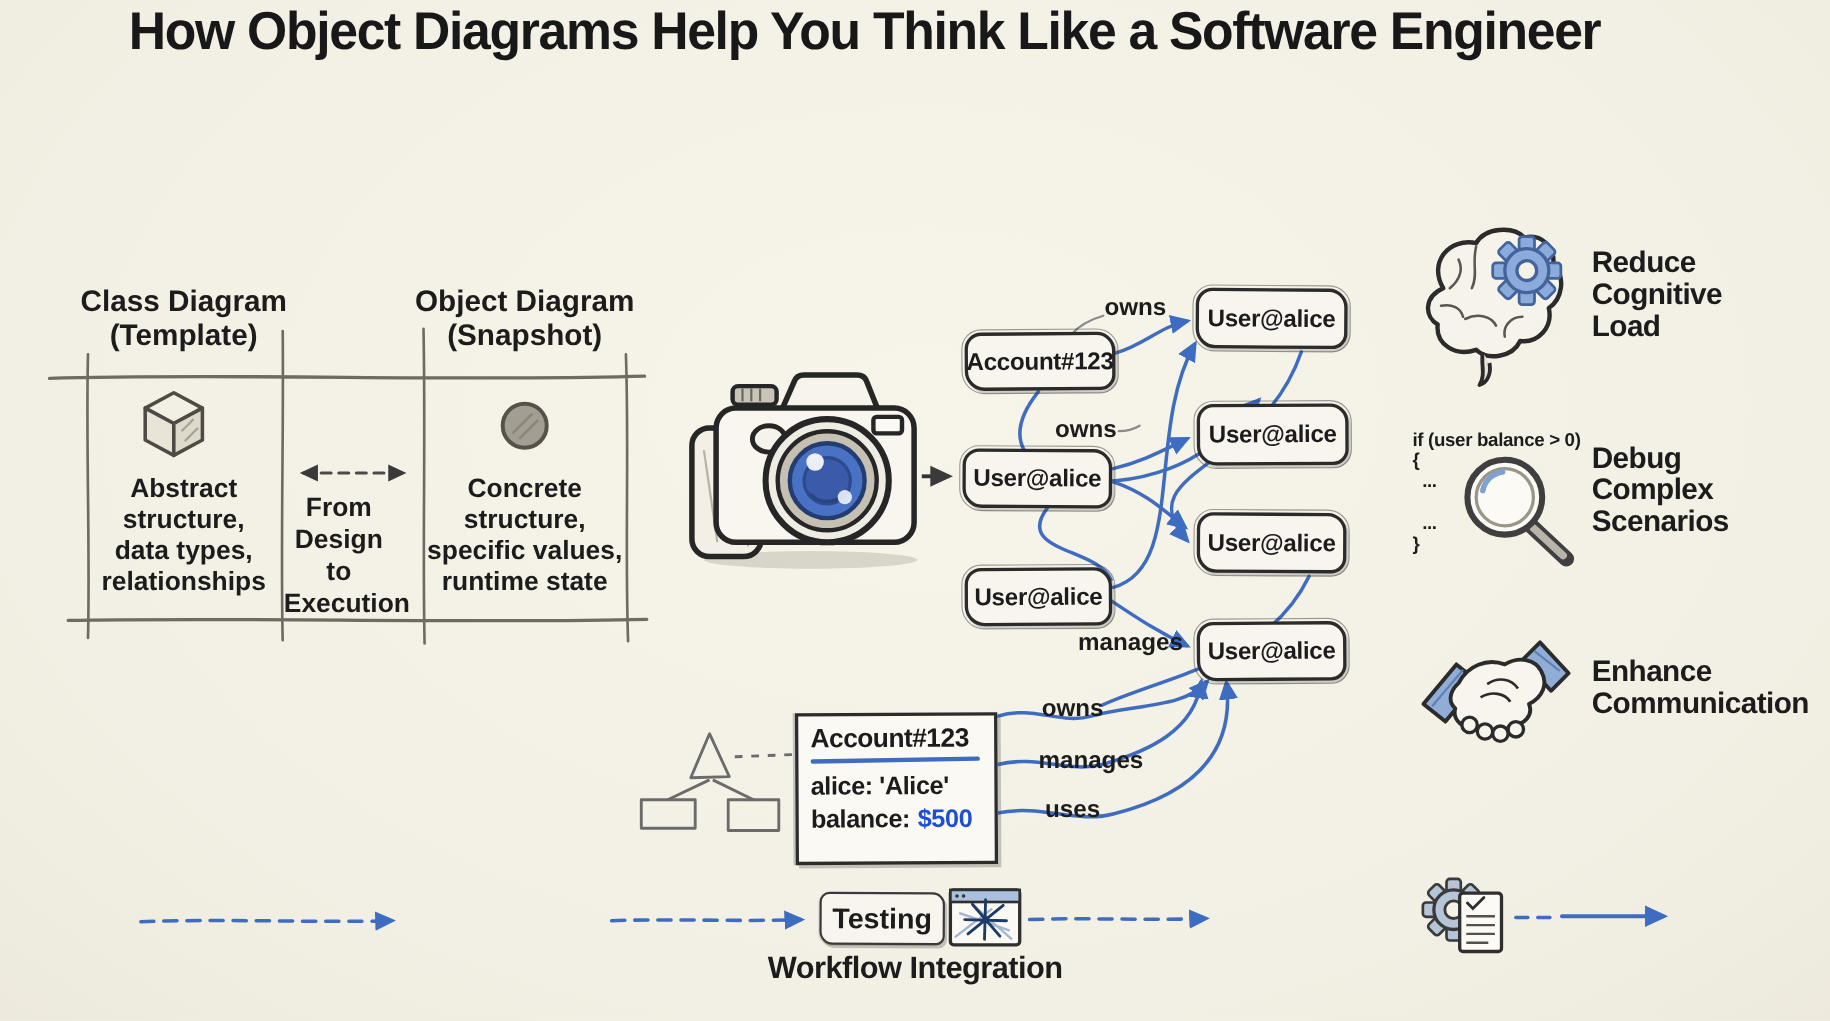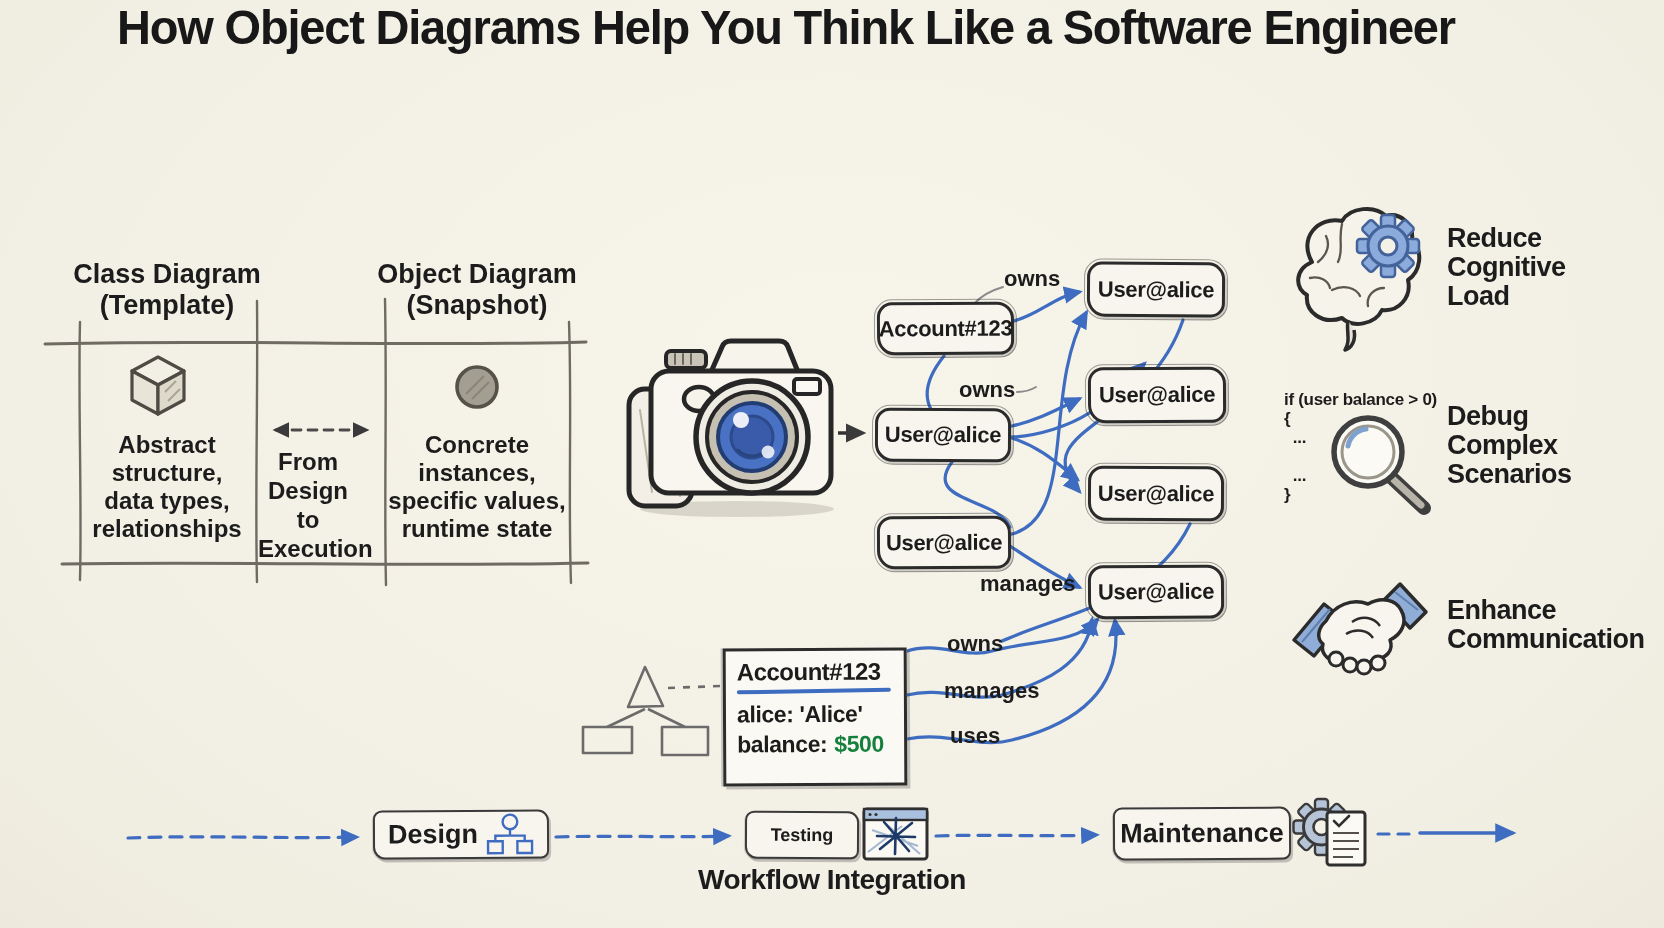--- a/index.html
+++ b/index.html
@@ -45,34 +45,34 @@
   #rel-uses{left:950px;top:723px;}
   #object-card{
     position:absolute;z-index:2;left:723px;top:648px;width:184px;height:138px;
     background:#fbf9f3;border:3px solid #2c2c2c;box-sizing:border-box;
     padding:7px 11px 6px 11px;box-shadow:3px 3px 0 rgba(70,70,70,.28), -2px 0 0 rgba(60,60,60,.25);
     transform:rotate(-.3deg);
   }
   #card-title{font-weight:bold;font-size:24px;letter-spacing:-0.5px;}
   #card-underline{height:3.5px;background:#3e6cc0;border-radius:2px;margin:3px 2px 6px 0;transform:rotate(-.7deg);}
   .card-line{font-weight:bold;font-size:23px;line-height:30px;letter-spacing:-0.4px;}
-  #balance-value{color:#15803d;margin-left:7px;}
+  #balance-value{color:#1d4ed8;margin-left:7px;}
   .benefit{font-size:27px;line-height:29px;letter-spacing:-0.5px;}
   #benefit-1{left:1447px;top:224px;}
   #benefit-2{left:1447px;top:402px;}
   #benefit-3{left:1447px;top:596px;}
   #debug-code{left:1284px;top:390px;font-size:17px;line-height:19px;letter-spacing:-0.3px;}
   .wf-box{
     position:absolute;z-index:2;display:flex;align-items:center;justify-content:center;gap:8px;
     background:#f8f5ee;border:2.5px solid #3a3a3a;border-radius:9px 11px 8px 12px;
     font-weight:bold;box-sizing:border-box;
     box-shadow:2px 3px 0 rgba(80,80,80,.3), -1px 1px 0 rgba(80,80,80,.2);
   }
   #wf-design{left:373px;top:810px;width:176px;height:49px;font-size:27px;transform:rotate(-.3deg);}
-  #wf-testing{left:745px;top:811px;width:114px;height:48px;font-size:18px;transform:rotate(.3deg);}
+  #wf-testing{left:745px;top:811px;width:114px;height:48px;font-size:26px;transform:rotate(.3deg);}
   #wf-maintenance{left:1113px;top:807px;width:178px;height:53px;font-size:27px;transform:rotate(-.3deg);}
   #wf-caption{left:662px;top:864px;width:340px;font-size:28px;letter-spacing:-0.5px;}
 </style>
 </head>
 <body>
 
 <div id="canvas">
 
   <svg class="art" width="1664" height="928" viewBox="0 0 1664 928">
     <defs>
@@ -234,21 +234,21 @@
   <div id="hdr-left" class="t hdr ctr pre">Class Diagram
 (Template)</div>
   <div id="desc-left" class="t desc ctr pre">Abstract
 structure,
 data types,
 relationships</div>
   <div id="bridge-label" class="t ctr pre">From
 Design to
 Execution</div>
   <div id="desc-right" class="t desc ctr pre">Concrete
-instances,
+structure,
 specific values,
 runtime state</div>
 
   <div id="n-account" class="node">
       <span>Account#123</span>
     </div>
   <div id="n-user-ml" class="node">
       <span>User@alice</span>
     </div>
   <div id="n-user-bl" class="node">
@@ -290,32 +290,18 @@
   ...
 
   ...
 }</div>
   <div id="benefit-2" class="t benefit pre">Debug
 Complex
 Scenarios</div>
   <div id="benefit-3" class="t benefit pre">Enhance
 Communication</div>
 
-  <div id="wf-design" class="wf-box">
-    <span>Design</span>
-    <svg width="48" height="44" viewBox="0 0 52 48">
-      <g stroke="#3f6cc0" stroke-width="2.6" fill="none">
-        <circle cx="26" cy="10" r="8"></circle>
-        <path d="M26,18 L26,25 M10,31 L10,25 L42,25 L42,31"></path>
-        <rect x="2" y="31" width="16" height="13"></rect>
-        <rect x="34" y="31" width="16" height="13"></rect>
-      </g>
-    </svg>
-  </div>
   <div id="wf-testing" class="wf-box">
     <span>Testing</span>
   </div>
-  <div id="wf-maintenance" class="wf-box">
-    <span>Maintenance</span>
-  </div>
   <div id="wf-caption" class="t ctr">Workflow Integration</div>
 
 </div>
 
 </body></html>

